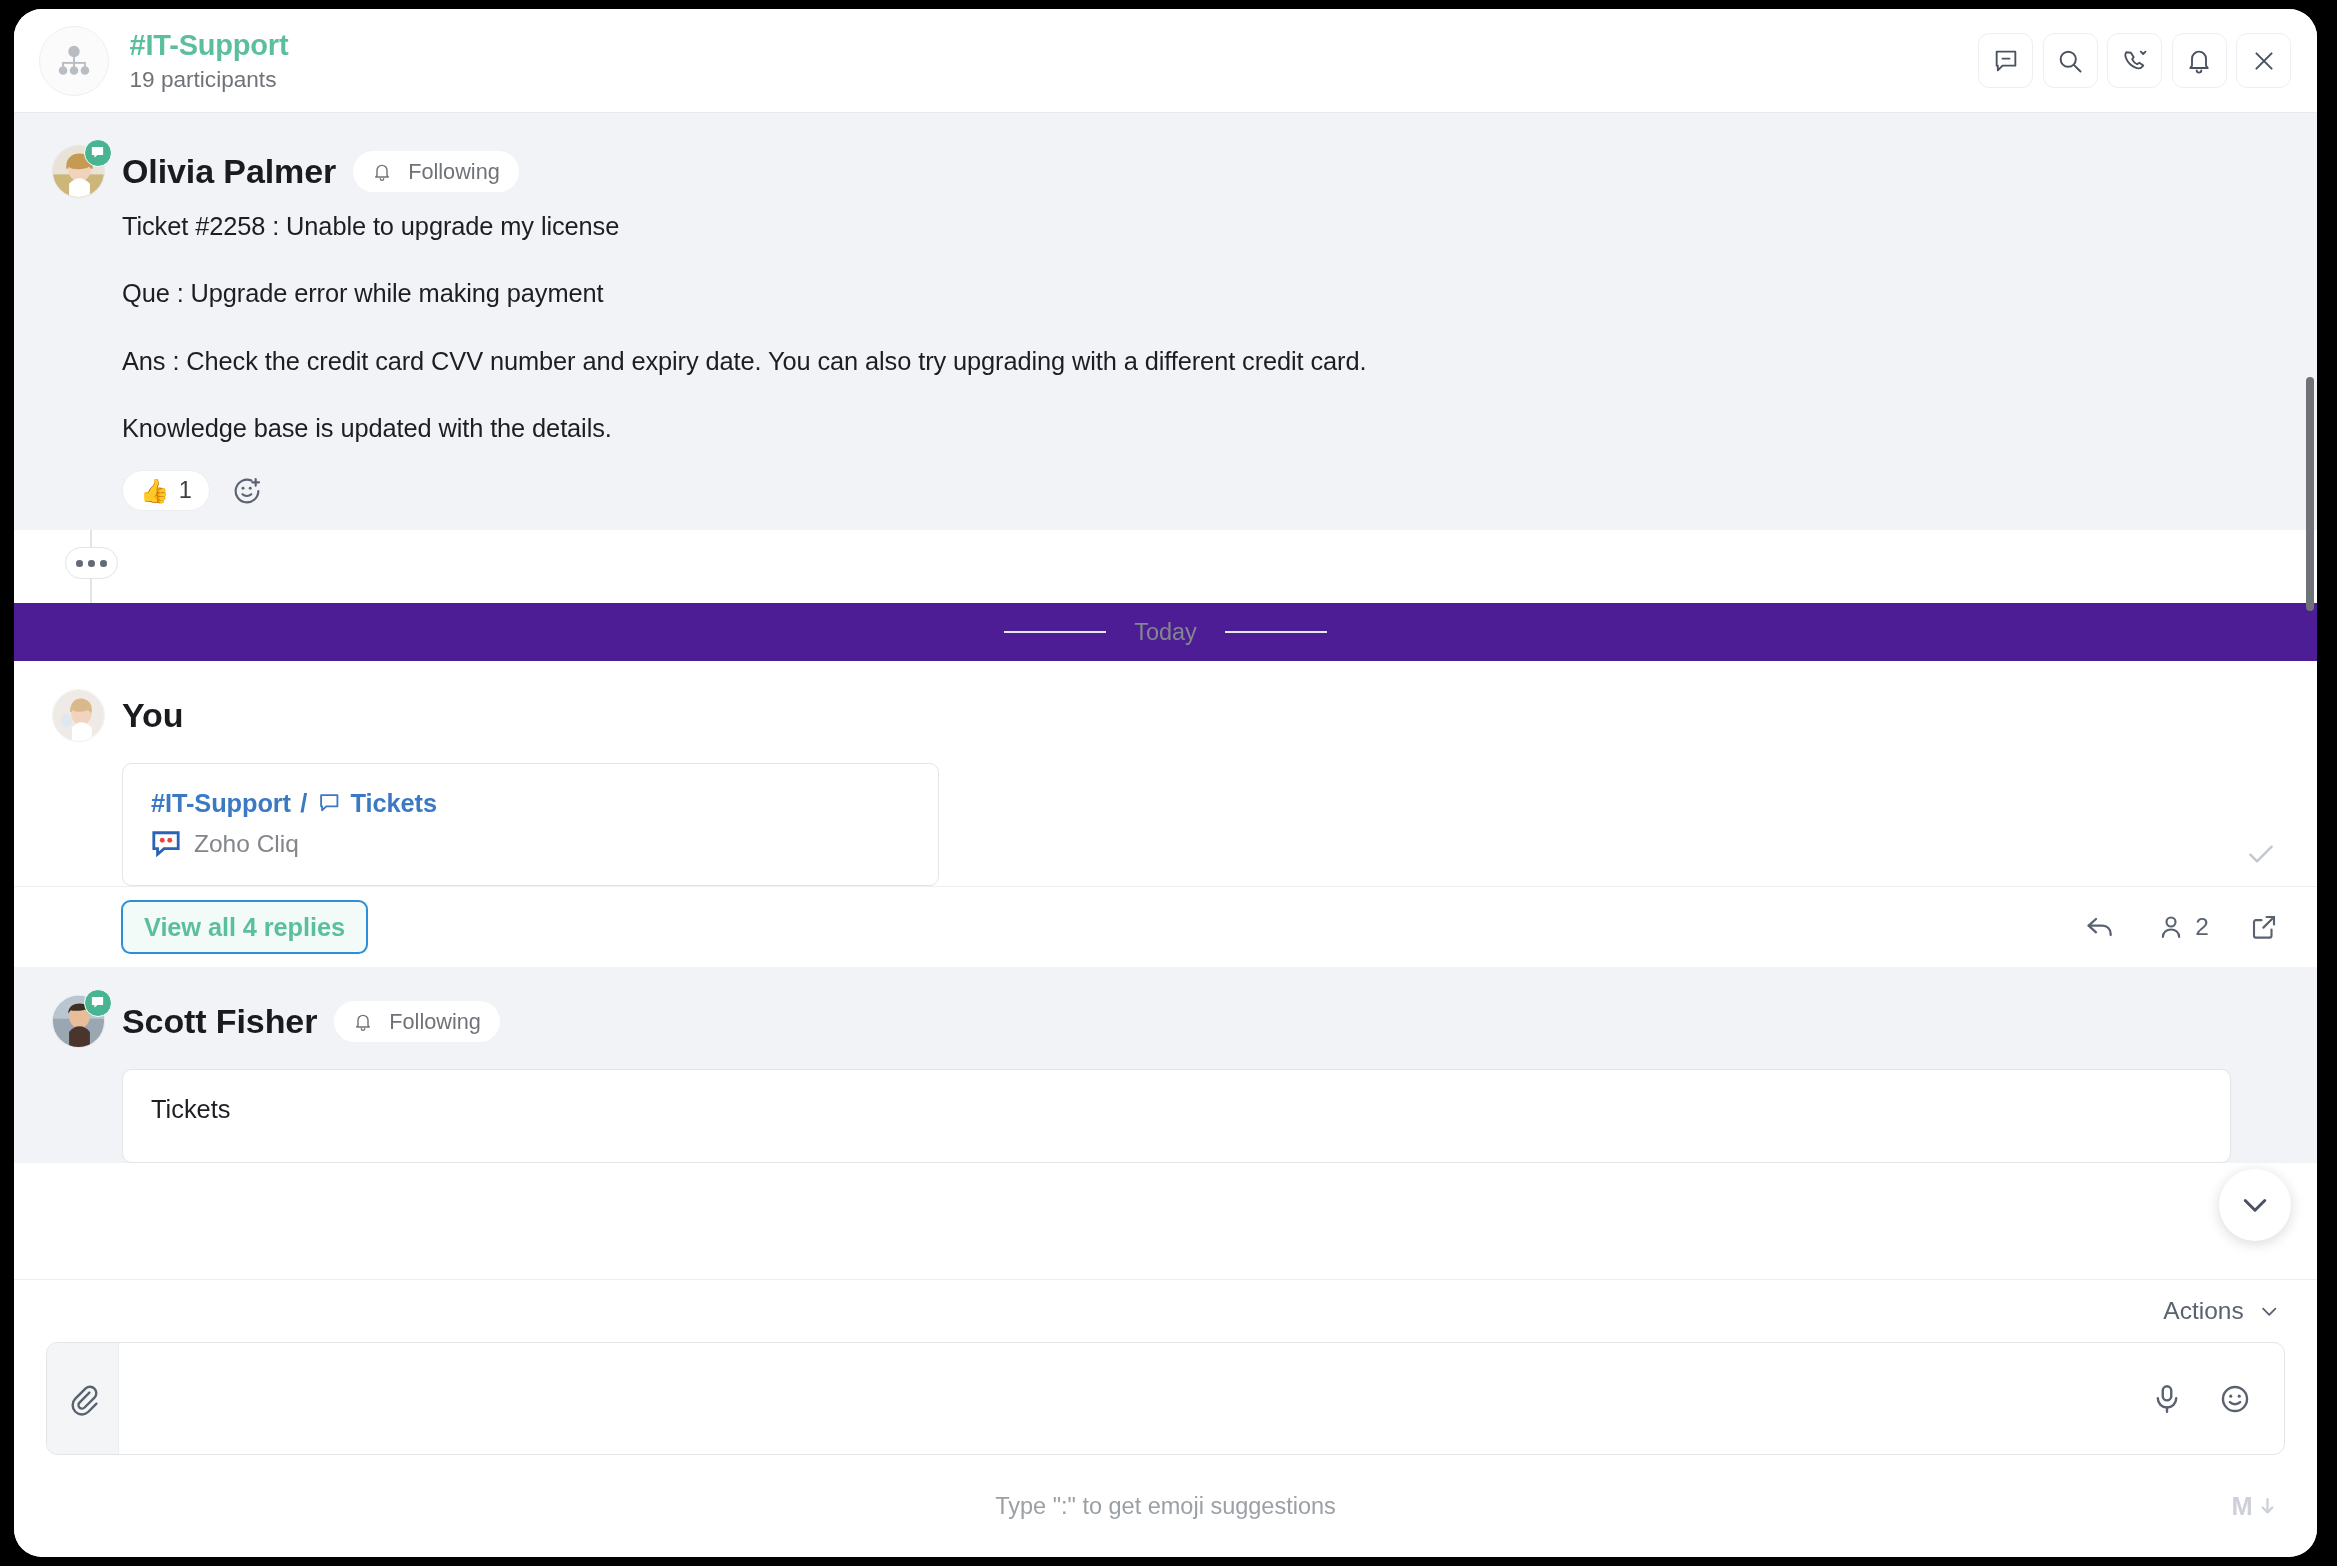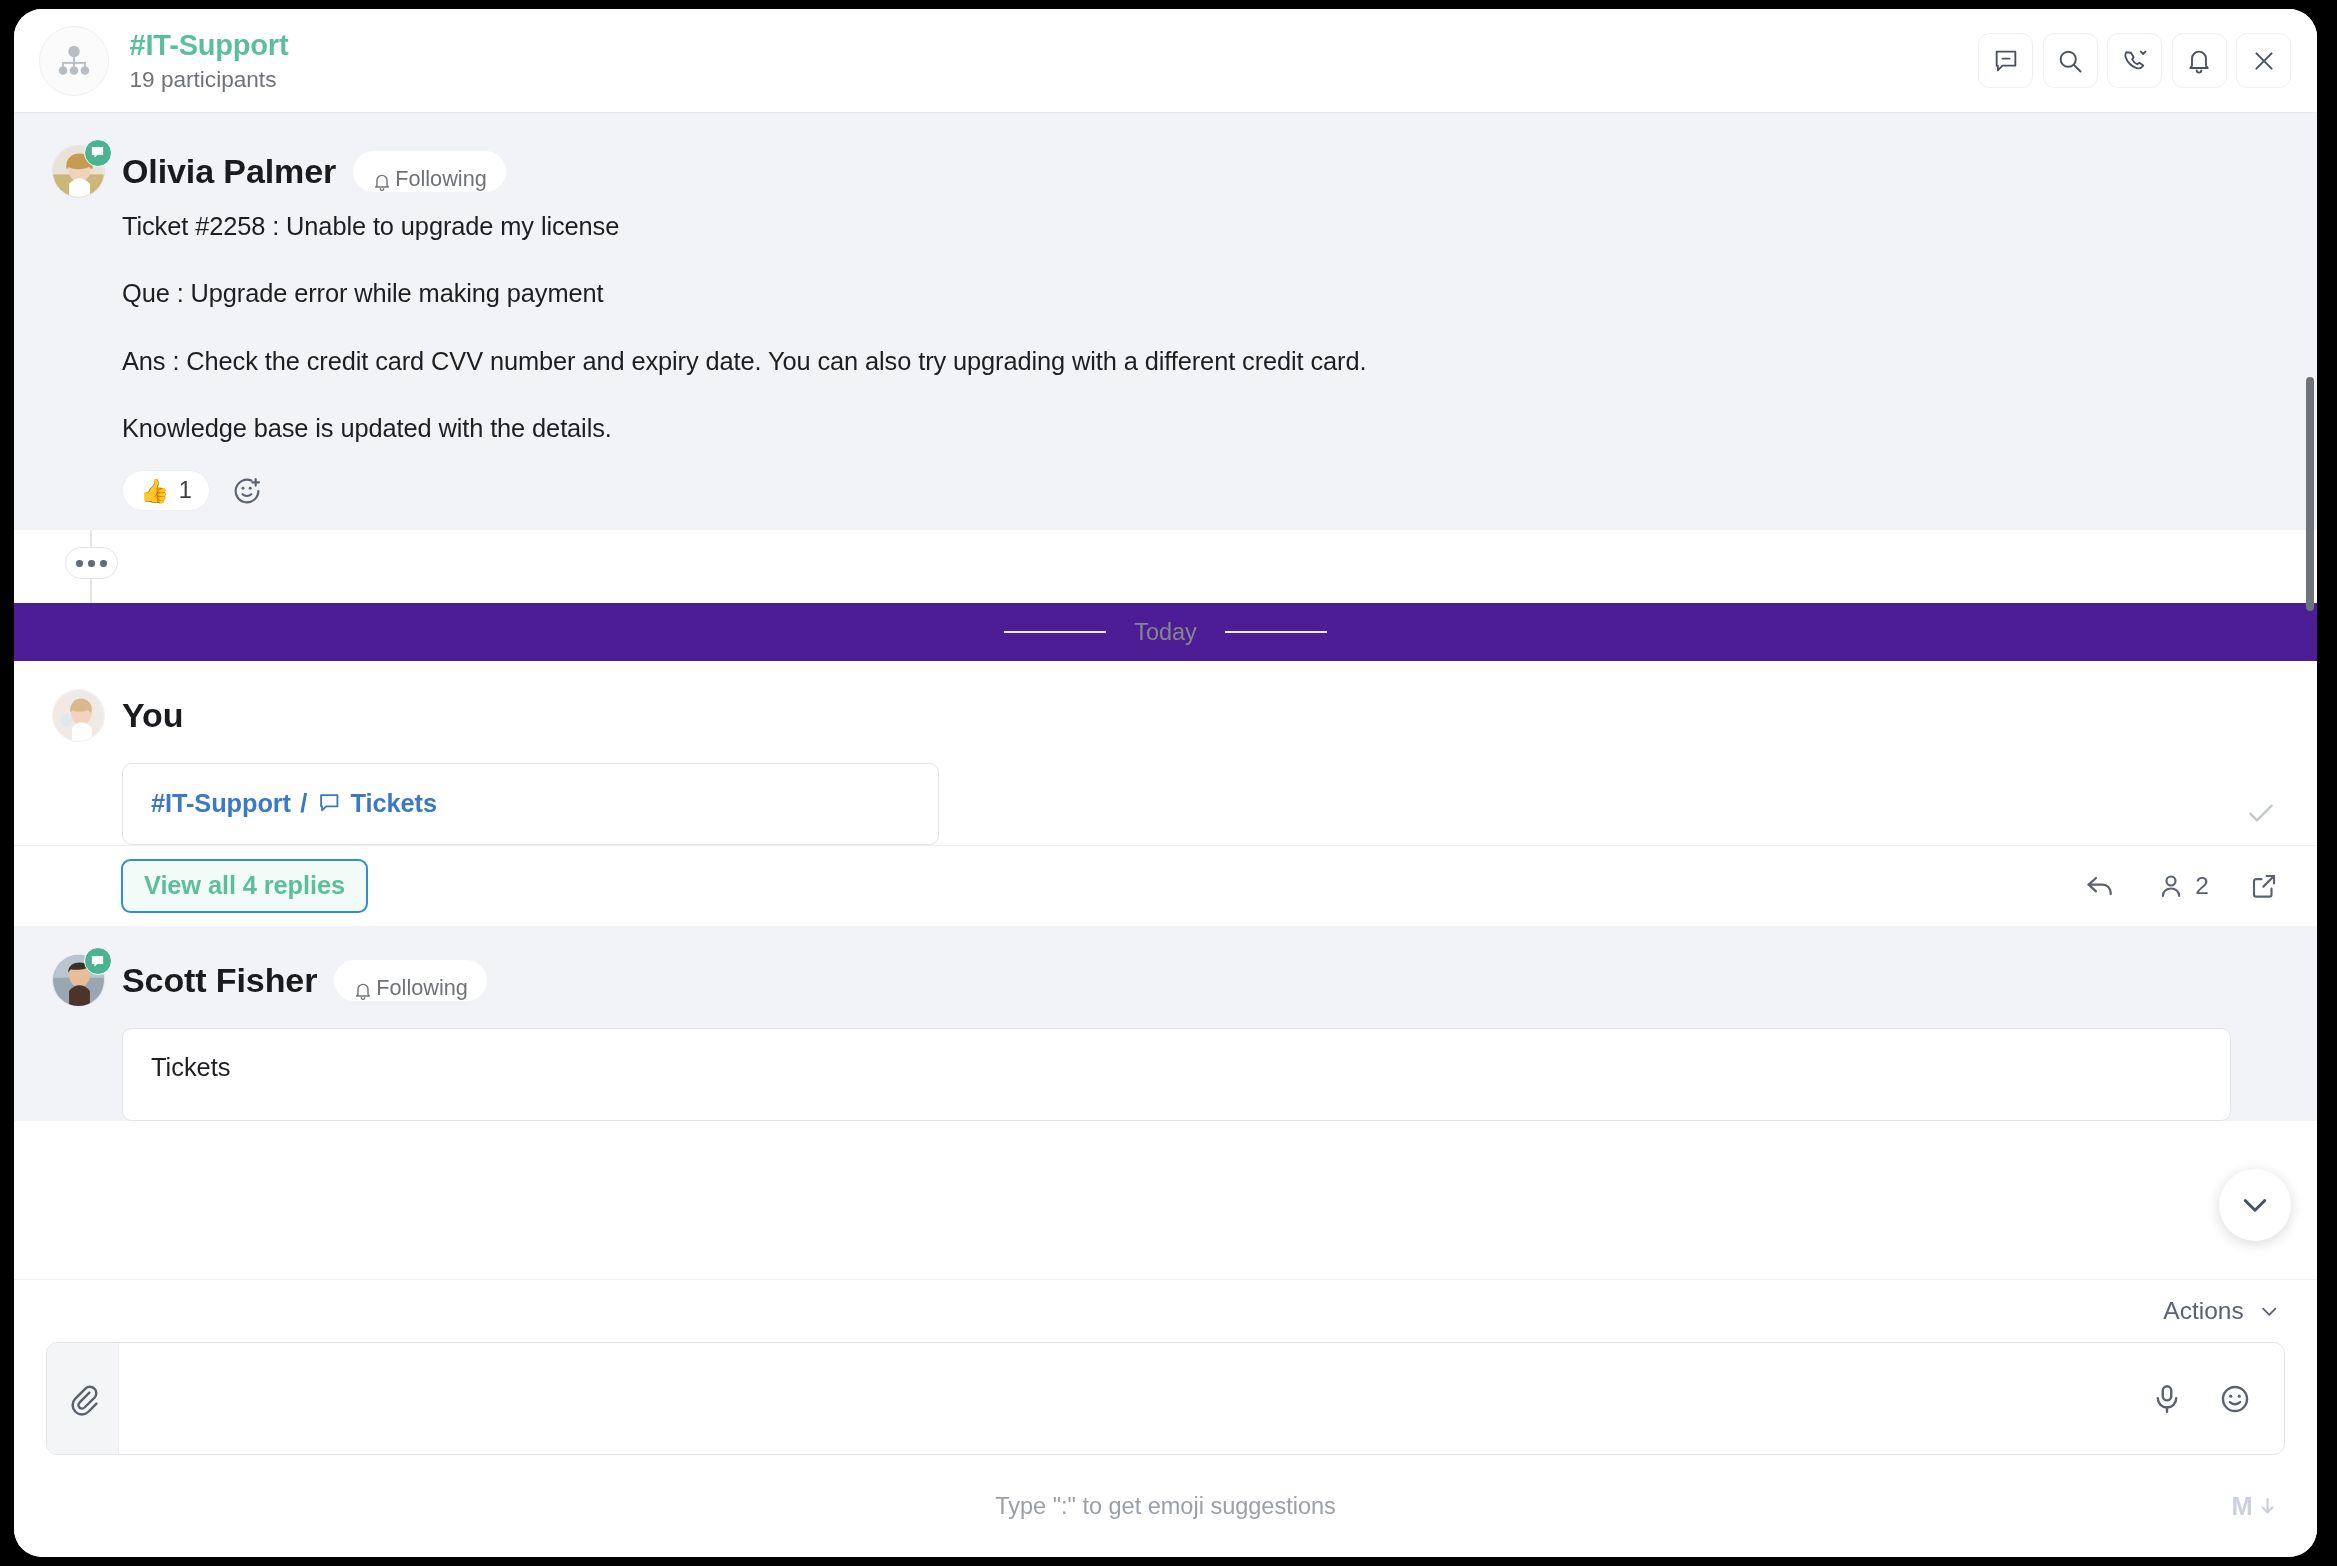--- a/index.html
+++ b/index.html
@@ -109,22 +109,22 @@
     display: flex; align-items: center; justify-content: center;
   }
   .sender-name {
     font-size: 34px;
     font-weight: bold;
     color: #191b1f;
     letter-spacing: -0.1px;
   }
   .following-pill {
     display: inline-flex;
-    align-items: flex-end;
-    gap: 3px;
+    align-items: center;
+    gap: 16px;
     height: 41px;
     padding: 0 19px;
     border-radius: 21px;
     background: #ffffff;
     font-size: 21.7px;
     color: #6f7378;
     cursor: pointer;
   }
   .msg-block.tinted .following-pill { background: #ffffff; }
 
@@ -515,20 +515,30 @@
         <div class="card-title">
           <span>#IT-Support</span>
           <span class="sep">/</span>
           <span style="display:flex;align-items:center;">
             <svg width="24.5" height="24.5" viewBox="0 0 24 24" fill="none" stroke="#3b79c4" stroke-width="1.8" stroke-linejoin="round">
               <path d="M4 4h16v11H9l-4 4v-4H4z"></path>
             </svg>
           </span>
           <span>Tickets</span>
         </div>
+        <div class="card-app">
+          <span style="display:flex;">
+            <svg width="30" height="30" viewBox="0 0 32 32">
+              <path d="M3 4h26v17H14l-7 6v-6H3z" fill="none" stroke="#2a62b6" stroke-width="3"></path>
+              <circle cx="12" cy="12" r="2.6" fill="#e8463c"></circle>
+              <circle cx="20" cy="12" r="2.6" fill="#e8463c"></circle>
+            </svg>
+          </span>
+          <span>Zoho Cliq</span>
+        </div>
       </div>
       <span class="sent-check">
         <svg width="32" height="32" viewBox="0 0 24 24" fill="none" stroke="#c3c8cf" stroke-width="1.8" stroke-linecap="round" stroke-linejoin="round">
           <path d="M4 12.5l5 5L20 6.5"></path>
         </svg>
       </span>
     </div>
 
     <div class="replies-row">
       <span class="view-replies">View all 4 replies</span>

